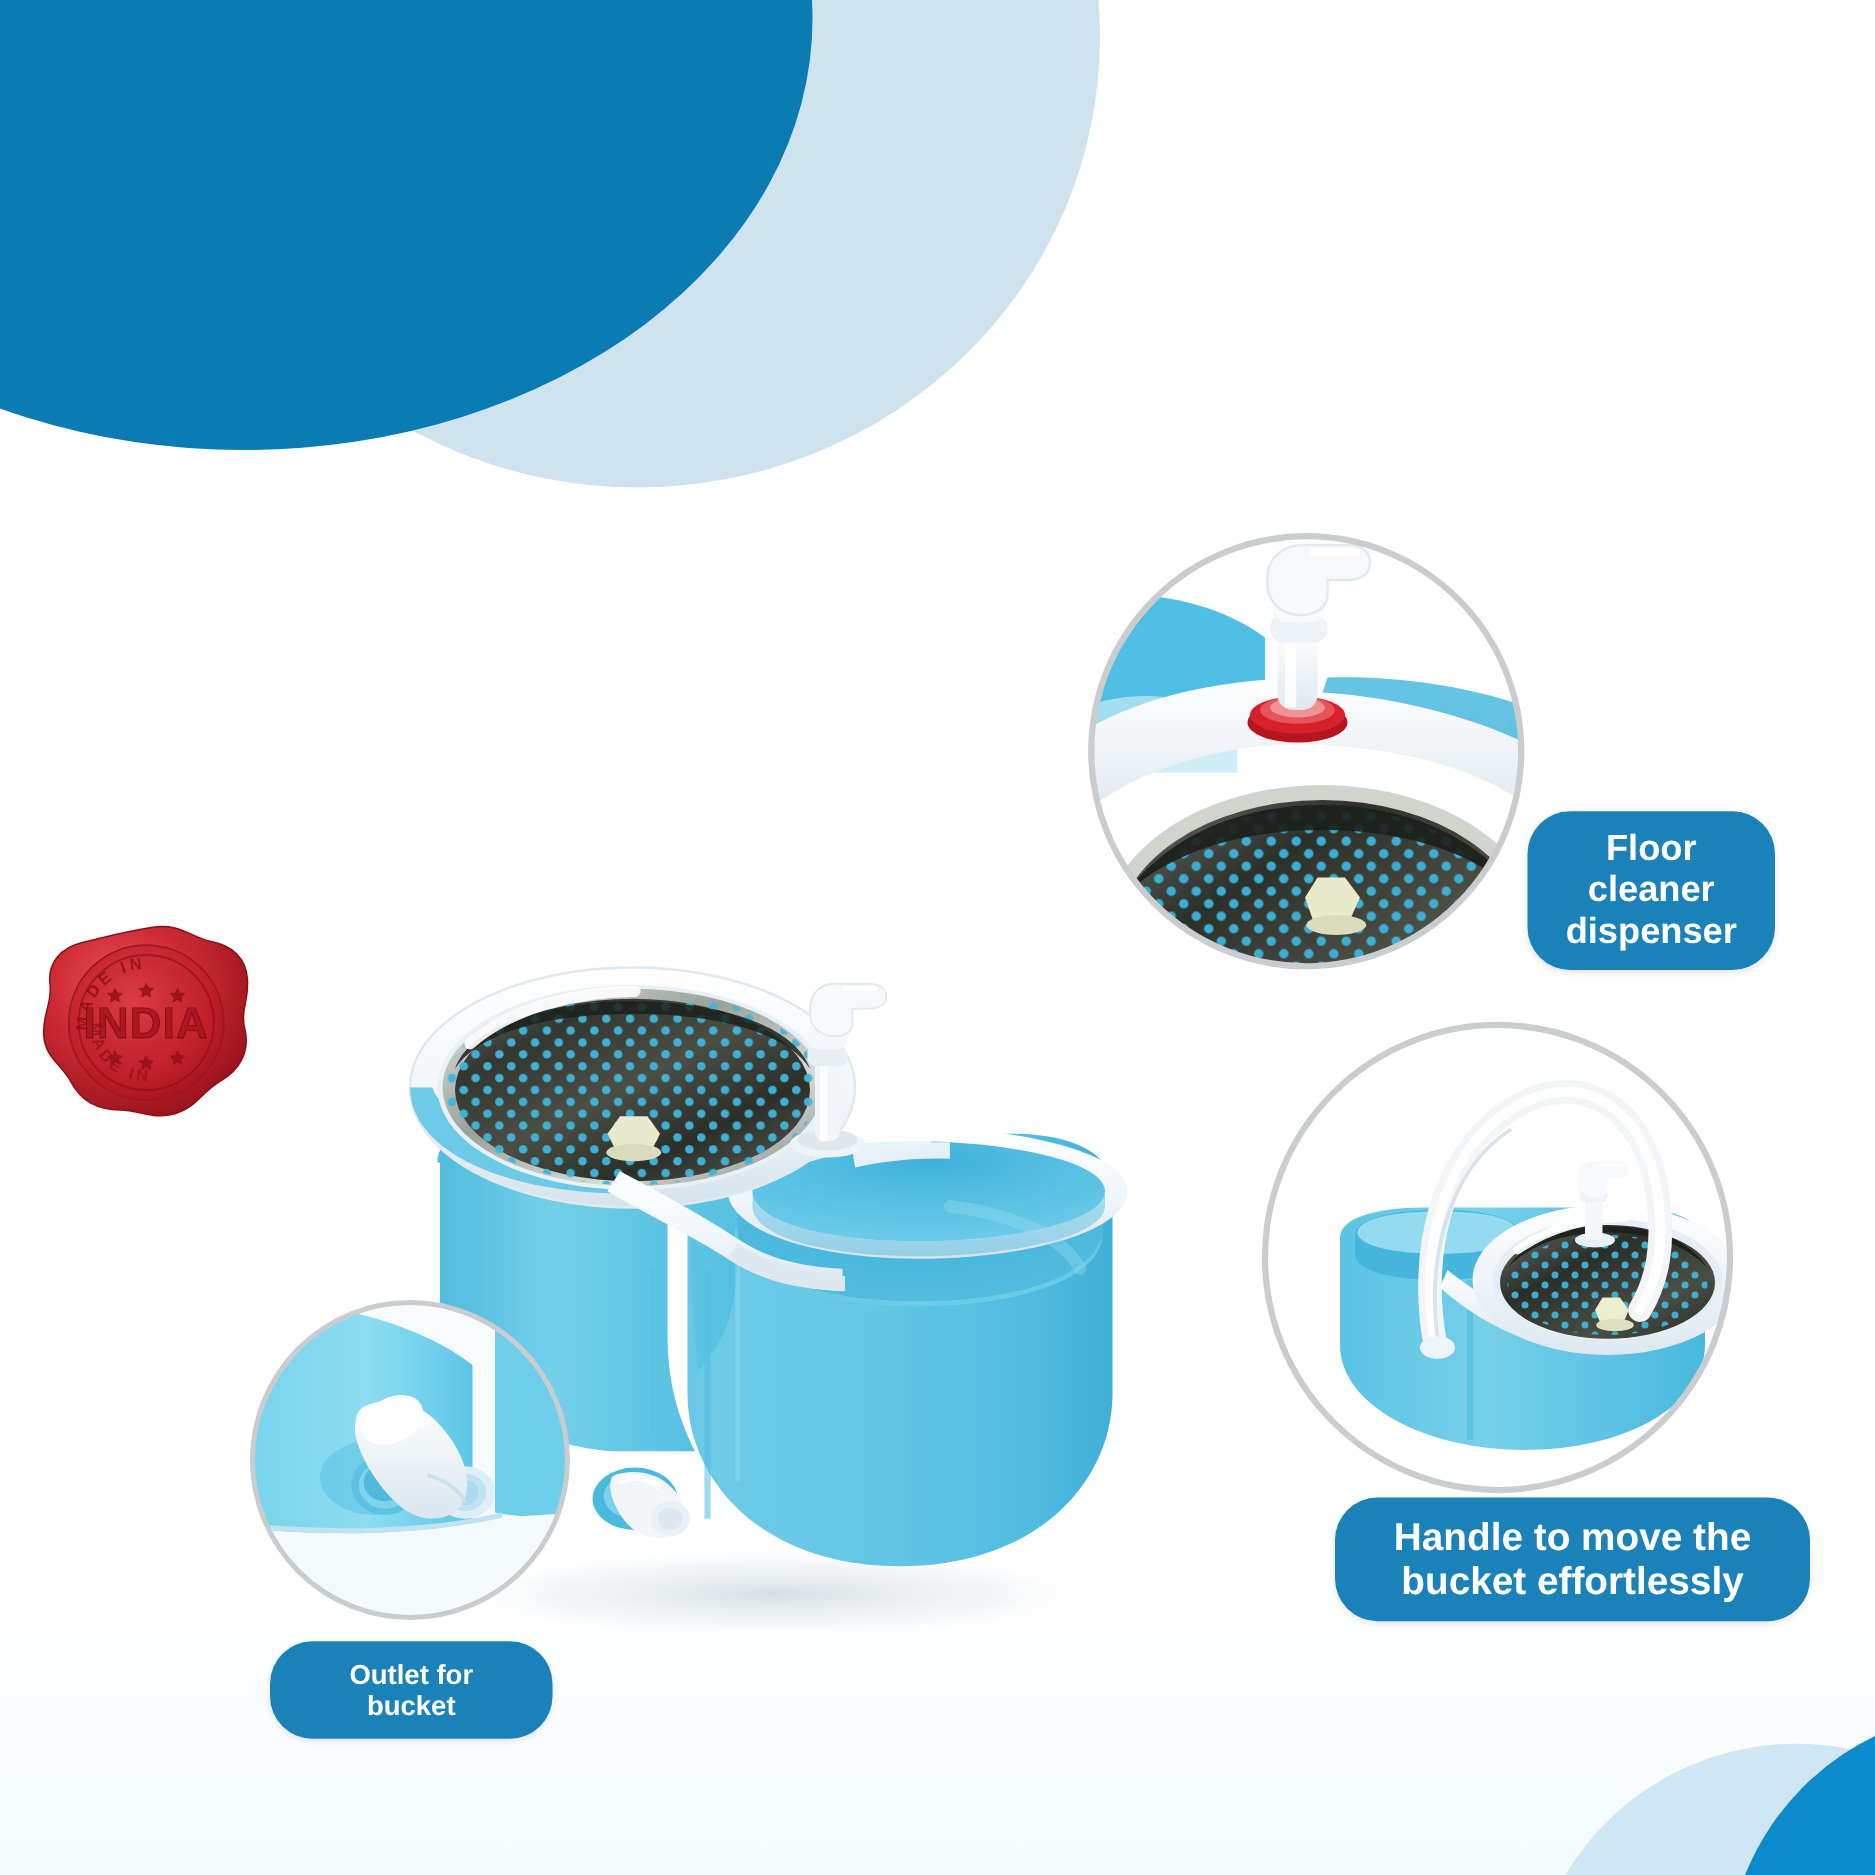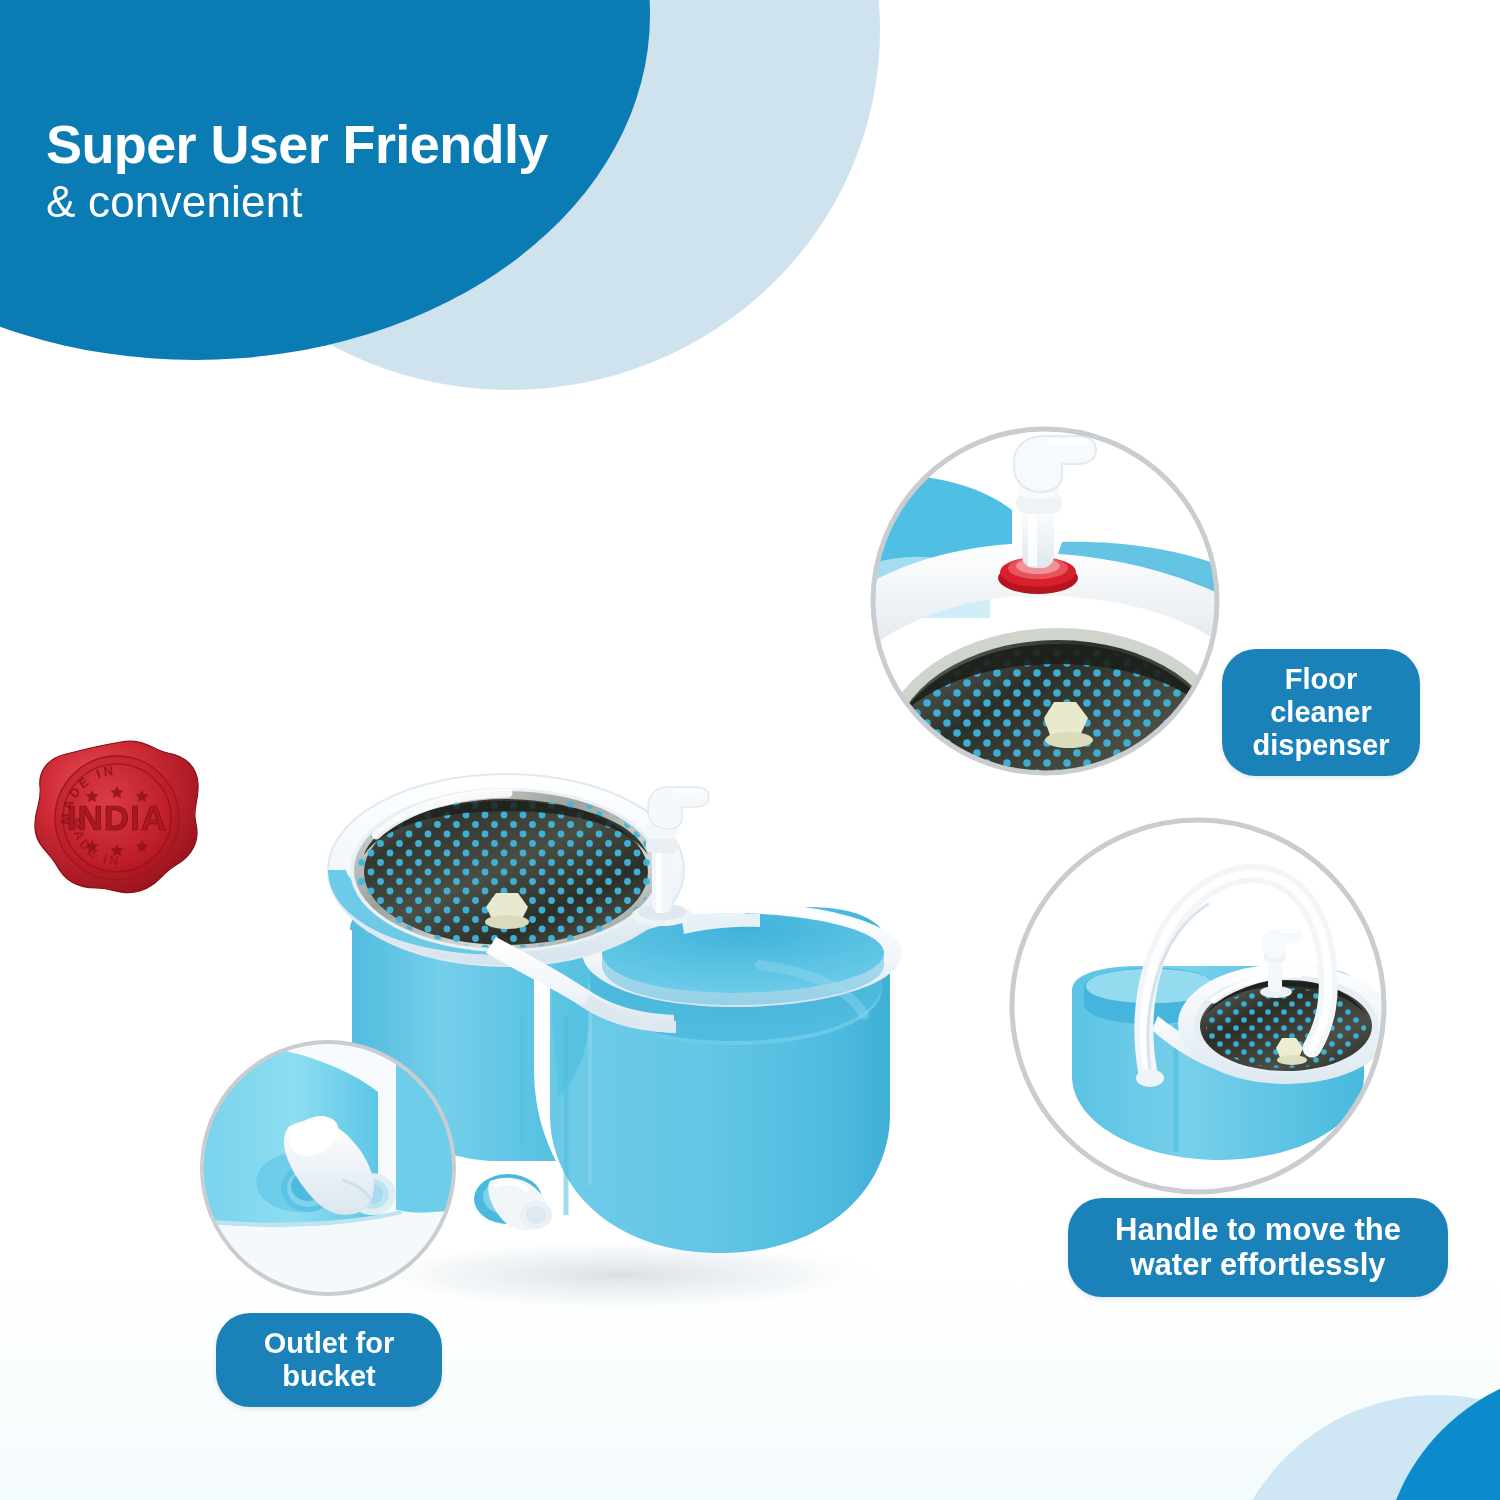--- a/index.html
+++ b/index.html
@@ -48,45 +48,41 @@
     color: #ffffff;
     border-radius: 34px;
     font-weight: 700;
     text-align: center;
     line-height: 1.14;
     padding: 14px 22px;
     box-shadow: 0 2px 5px rgba(0,0,0,.10);
   }
   #pill-dispenser { left: 1222px; top: 649px; width: 198px; font-size: 29px; }
   #pill-handle    { left: 1040px; top: 1198px; width: 380px; font-size: 31px; margin-left: 28px; }
-  #pill-outlet    { left: 216px;  top: 1313px; width: 226px; font-size: 29px; }
+  #pill-outlet    { left: 216px;  top: 1313px; width: 226px; font-size: 22px; }
 
   
   .art { position: absolute; }
   .art svg { display: block; width: 100%; height: 100%; }
 
   #main-product { left: 290px; top: 715px; width: 650px; height: 600px; }
   #inset-dispenser { left: 862px; top: 418px; width: 366px; height: 366px; }
   #inset-handle    { left: 1000px; top: 808px; width: 396px; height: 396px; }
   #inset-outlet    { left: 192px;  top: 1032px; width: 272px; height: 272px; }
 </style>
 </head>
 <body>
 
 <div id="page">
 
   <div class="blob" id="blob-light-top"></div>
   <div class="blob" id="blob-dark-top"></div>
   <div class="blob" id="blob-light-bot"></div>
   <div class="blob" id="blob-dark-bot"></div>
 
-  <div id="headline">
-    <div id="headline-main">Super User Friendly</div>
-    <div id="headline-sub">&amp; convenient</div>
-  </div>
 
   <div id="seal-wrap">
     <svg viewBox="0 0 190 175" xmlns="http://www.w3.org/2000/svg">
       <defs>
         <radialGradient id="waxg" cx="38%" cy="32%" r="74%">
           <stop offset="0%" stop-color="#e8555d"></stop>
           <stop offset="45%" stop-color="#cf2b35"></stop>
           <stop offset="100%" stop-color="#97121c"></stop>
         </radialGradient>
         <radialGradient id="discg" cx="42%" cy="36%" r="70%">
@@ -506,21 +502,21 @@
     </svg>
   </div>
 
   <div class="pill" id="pill-dispenser">
     <div>Floor cleaner</div>
     <div>dispenser</div>
   </div>
 
   <div class="pill" id="pill-handle">
     <div>Handle to move the</div>
-    <div>water effortlessly</div>
+    <div>bucket effortlessly</div>
   </div>
 
   <div class="pill" id="pill-outlet">
     <div>Outlet for</div>
     <div>bucket</div>
   </div>
 
 </div>
 
 </body></html>

